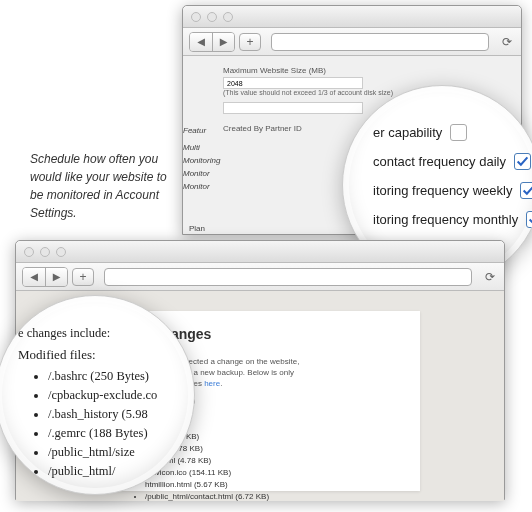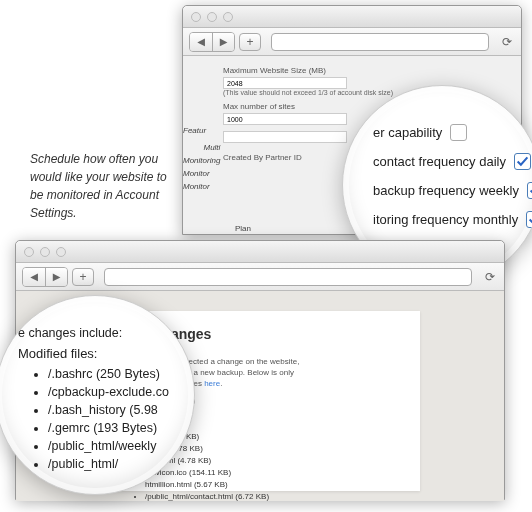--- a/index.html
+++ b/index.html
@@ -17,37 +17,37 @@
   .navbtns { display:flex; border:1px solid #aaa; border-radius:4px; overflow:hidden;}
   .navbtn { width:22px; height:18px; display:flex; align-items:center; justify-content:center; background:linear-gradient(#fff,#e6e6e6); font-size:10px; color:#666;}
   .navbtn + .navbtn { border-left:1px solid #aaa;}
   .plusbtn { width:22px; height:18px; border:1px solid #aaa; border-radius:4px; display:flex; align-items:center; justify-content:center; background:linear-gradient(#fff,#e6e6e6); font-size:12px; color:#666;}
   .urlbar { flex:1; margin-left:6px; height:18px; border:1px solid #aaa; border-radius:4px; background:#fff;}
   .reload { width:16px; height:16px; margin-left:6px; font-size:12px; color:#666; display:flex; align-items:center; justify-content:center;}
   
   .content-top { background:#f0f0f0; padding:10px 40px; font-size:8px; color:#555; height:200px; position:relative;}
   .form-row { margin-bottom:6px;}
   .form-label { display:block; font-size:8px; margin-bottom:2px;}
-  .form-input { width:124px; height:12px; border:1px solid #ccc; background:#fff; font-size:7px; padding:0 3px;}
+  .form-input { width:140px; height:12px; border:1px solid #ccc; background:#fff; font-size:7px; padding:0 3px;}
   .form-note { font-size:7px; color:#666;}
   .sidebar-labels { position:absolute; left:0; top:70px; font-size:8px; color:#444;}
   .sidebar-labels div { margin-bottom:4px;font-style:italic;}
   
   .magnifier { position:absolute; width:200px; height:200px; border-radius:50%; background:#fff; border:1px solid #ccc; box-shadow: 0 4px 20px rgba(0,0,0,0.25), inset 0 0 0 6px rgba(255,255,255,0.6), inset 0 -8px 20px rgba(0,0,0,0.12), inset 0 8px 20px rgba(255,255,255,0.7); overflow:hidden;}
   .mag-top { right: -10px; top: 85px; }
   .mag-bottom { left: -5px; top: 295px; }
   .mag-content { position:absolute; font-size:13px; color:#222;}
   .mag-top .mag-content { top:32px; left:30px; width:200px;}
   .mag-bottom .mag-content { top:30px; left:22px; width:250px;}
   .mag-row { display:flex; align-items:center; gap:8px; padding:6px 0;}
   .chk { width:17px; height:17px; border:1px solid #4a7db8; border-radius:3px; display:flex; align-items:center; justify-content:center; background:#fff;}
   .chk svg { width:13px; height:13px;}
   .chk.empty { border-color:#aaa;}
   
-  .mag-bottom .mag-content { font-size:12.5px;}
+  .mag-bottom .mag-content { font-size:12.5px;font-family:Liberation Serif, serif;}
   .mag-bottom h4 { font-weight:normal; font-size:13px; margin:6px 0;}
   .mag-bottom ul { list-style: disc; padding-left: 26px;}
   .mag-bottom li { margin:4px 4px; white-space:nowrap;}
   
   .content-bottom { background:#e8e6e2; height:210px; padding:20px 40px; position:relative;}
   .paper { background:#fff; margin:0 auto; width:320px; padding:15px 25px; font-size:9px; color:#333; height:180px; box-shadow:0 1px 3px rgba(0,0,0,0.1);}
   .paper h3 { font-size:14px; font-weight:bold; margin-bottom:14px;}
   .paper .desc { font-size:8px; line-height:1.4; color:#555;}
   .paper .link { color:#3b7dd8;}
   .paper ul { list-style:disc; padding-left:20px; margin-top:6px;}
@@ -74,56 +74,52 @@
     <div class="urlbar"></div>
     <div class="reload">⟳</div>
   </div>
   <div class="content-top">
     <div class="form-row">
       <span class="form-label">Maximum Website Size (MB)</span>
       <input class="form-input" value="2048" style="">
       <div class="form-note">(This value should not exceed 1/3 of account disk size)</div>
     </div>
     <div class="form-row">
-      <span class="form-label">Max number of sites</span>
-      <input class="form-input" value="1000" style="">
-    </div>
-    <div class="form-row">
       <input class="form-input" style="">
     </div>
     <div class="form-row" style="margin-top:10px;">
       <span class="form-label">Created By Partner ID</span>
     </div>
     <div class="sidebar-labels">
       <div>Featur</div>
-      <div style="margin-top:8px;text-align:right;">Multi</div>
+      <div style="margin-top:8px;">Multi</div>
       <div>Monitoring</div>
       <div>Monitor</div>
       <div>Monitor</div>
     </div>
-    <div class="section-label" style="top:168px;margin-left:46px;">Plan</div>
+    <div class="section-label" style="top:168px;">Plan</div>
   </div>
 </div>
 
 <div class="magnifier mag-top">
   <div class="mag-content">
     <div class="mag-row">
       <span>er capability</span>
       <div class="chk empty"></div>
     </div>
     <div class="mag-row">
       <span>contact frequency daily</span>
       <div class="chk">
           <svg viewBox="0 0 16 16">
             <path d="M2 8 L6 12 L14 3" stroke="#2a64c4" stroke-width="2.5" fill="none"></path>
           </svg>
         </div>
     </div>
     <div class="mag-row">
-      <span>backup frequency weekly</span>
+      <span>itoring frequency weekly</span>
       <div class="chk">
           <svg viewBox="0 0 16 16">
             <path d="M2 8 L6 12 L14 3" stroke="#2a64c4" stroke-width="2.5" fill="none"></path>
           </svg>
         </div>
     </div>
     <div class="mag-row">
       <span>itoring frequency monthly</span>
       <div class="chk">
           <svg viewBox="0 0 16 16">
@@ -173,18 +169,18 @@
 </div>
 
 <div class="magnifier mag-bottom">
   <div class="mag-content">
     <div>e changes include:</div>
     <h4>Modified files:</h4>
     <ul id="mag-files">
         <li>/.bashrc (250 Bytes)</li>
         <li>/cpbackup-exclude.co </li>
         <li>/.bash_history (5.98 </li>
-        <li>/.gemrc (193 Bytes)</li>
-        <li>/public_html/weekly </li>
+        <li>/.gemrc (188 Bytes)</li>
+        <li>/public_html/size </li>
         <li>/public_html/ </li>
       </ul>
   </div>
 </div>
 
 </body></html>

